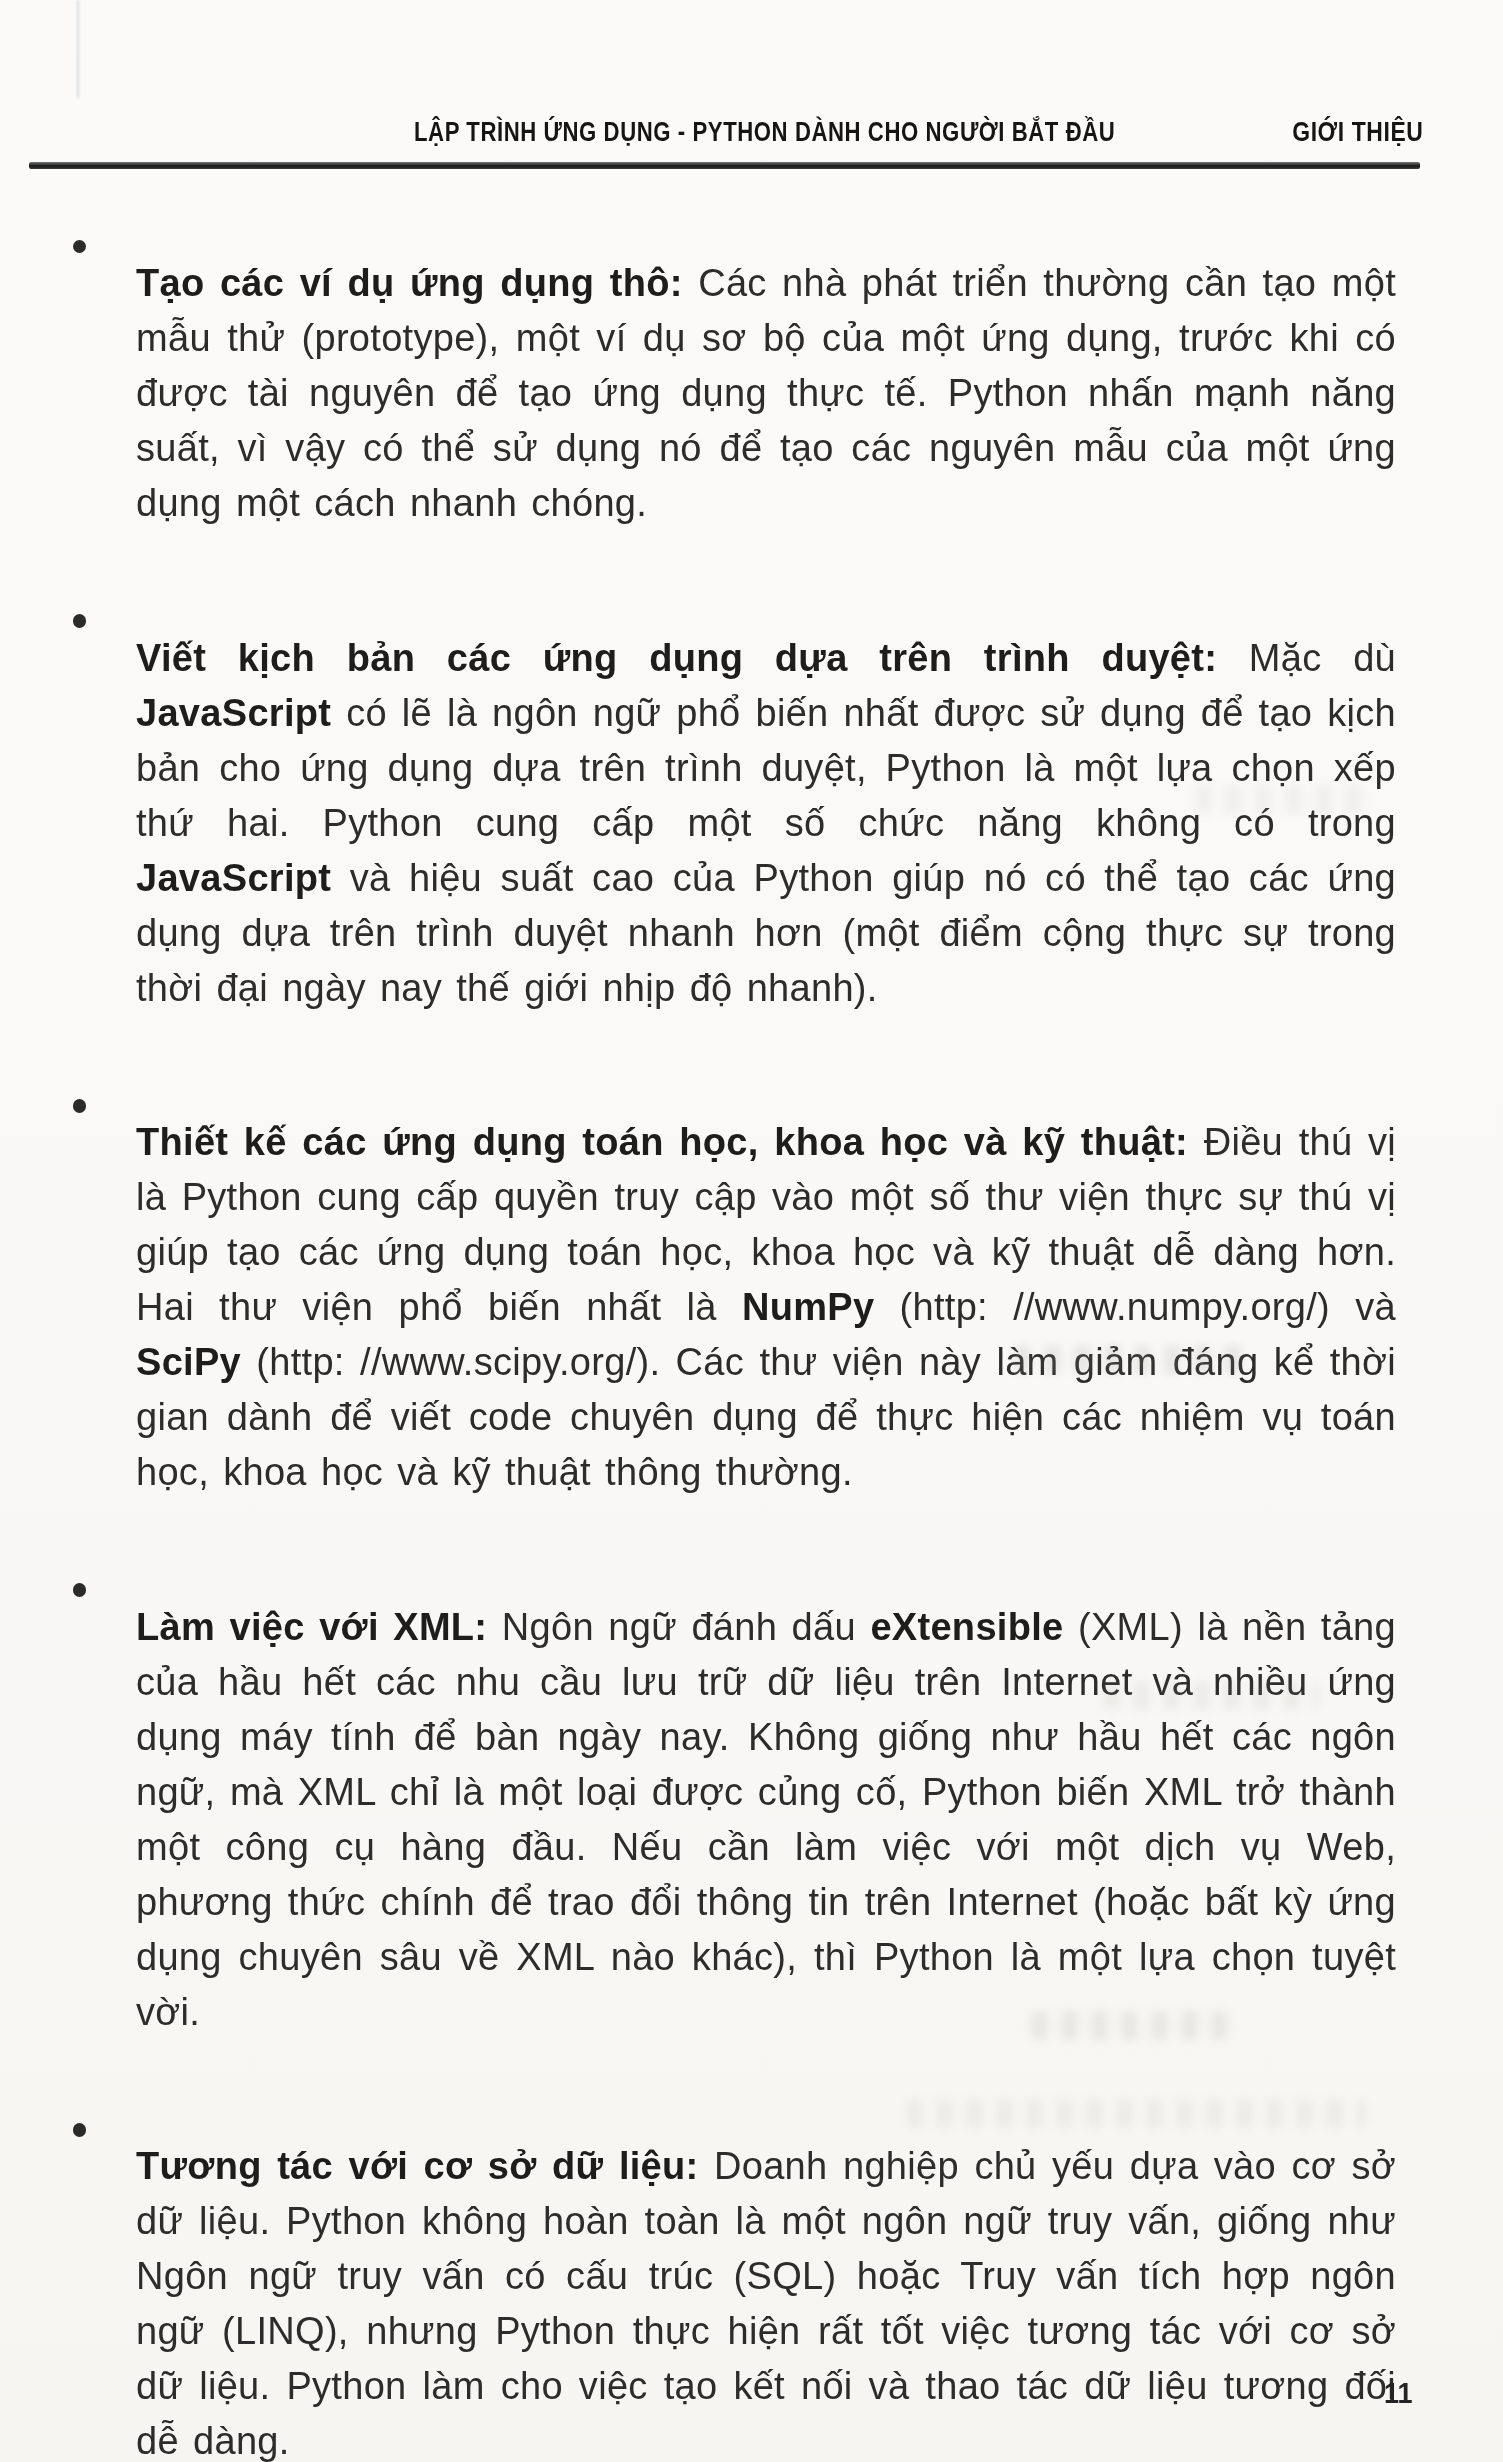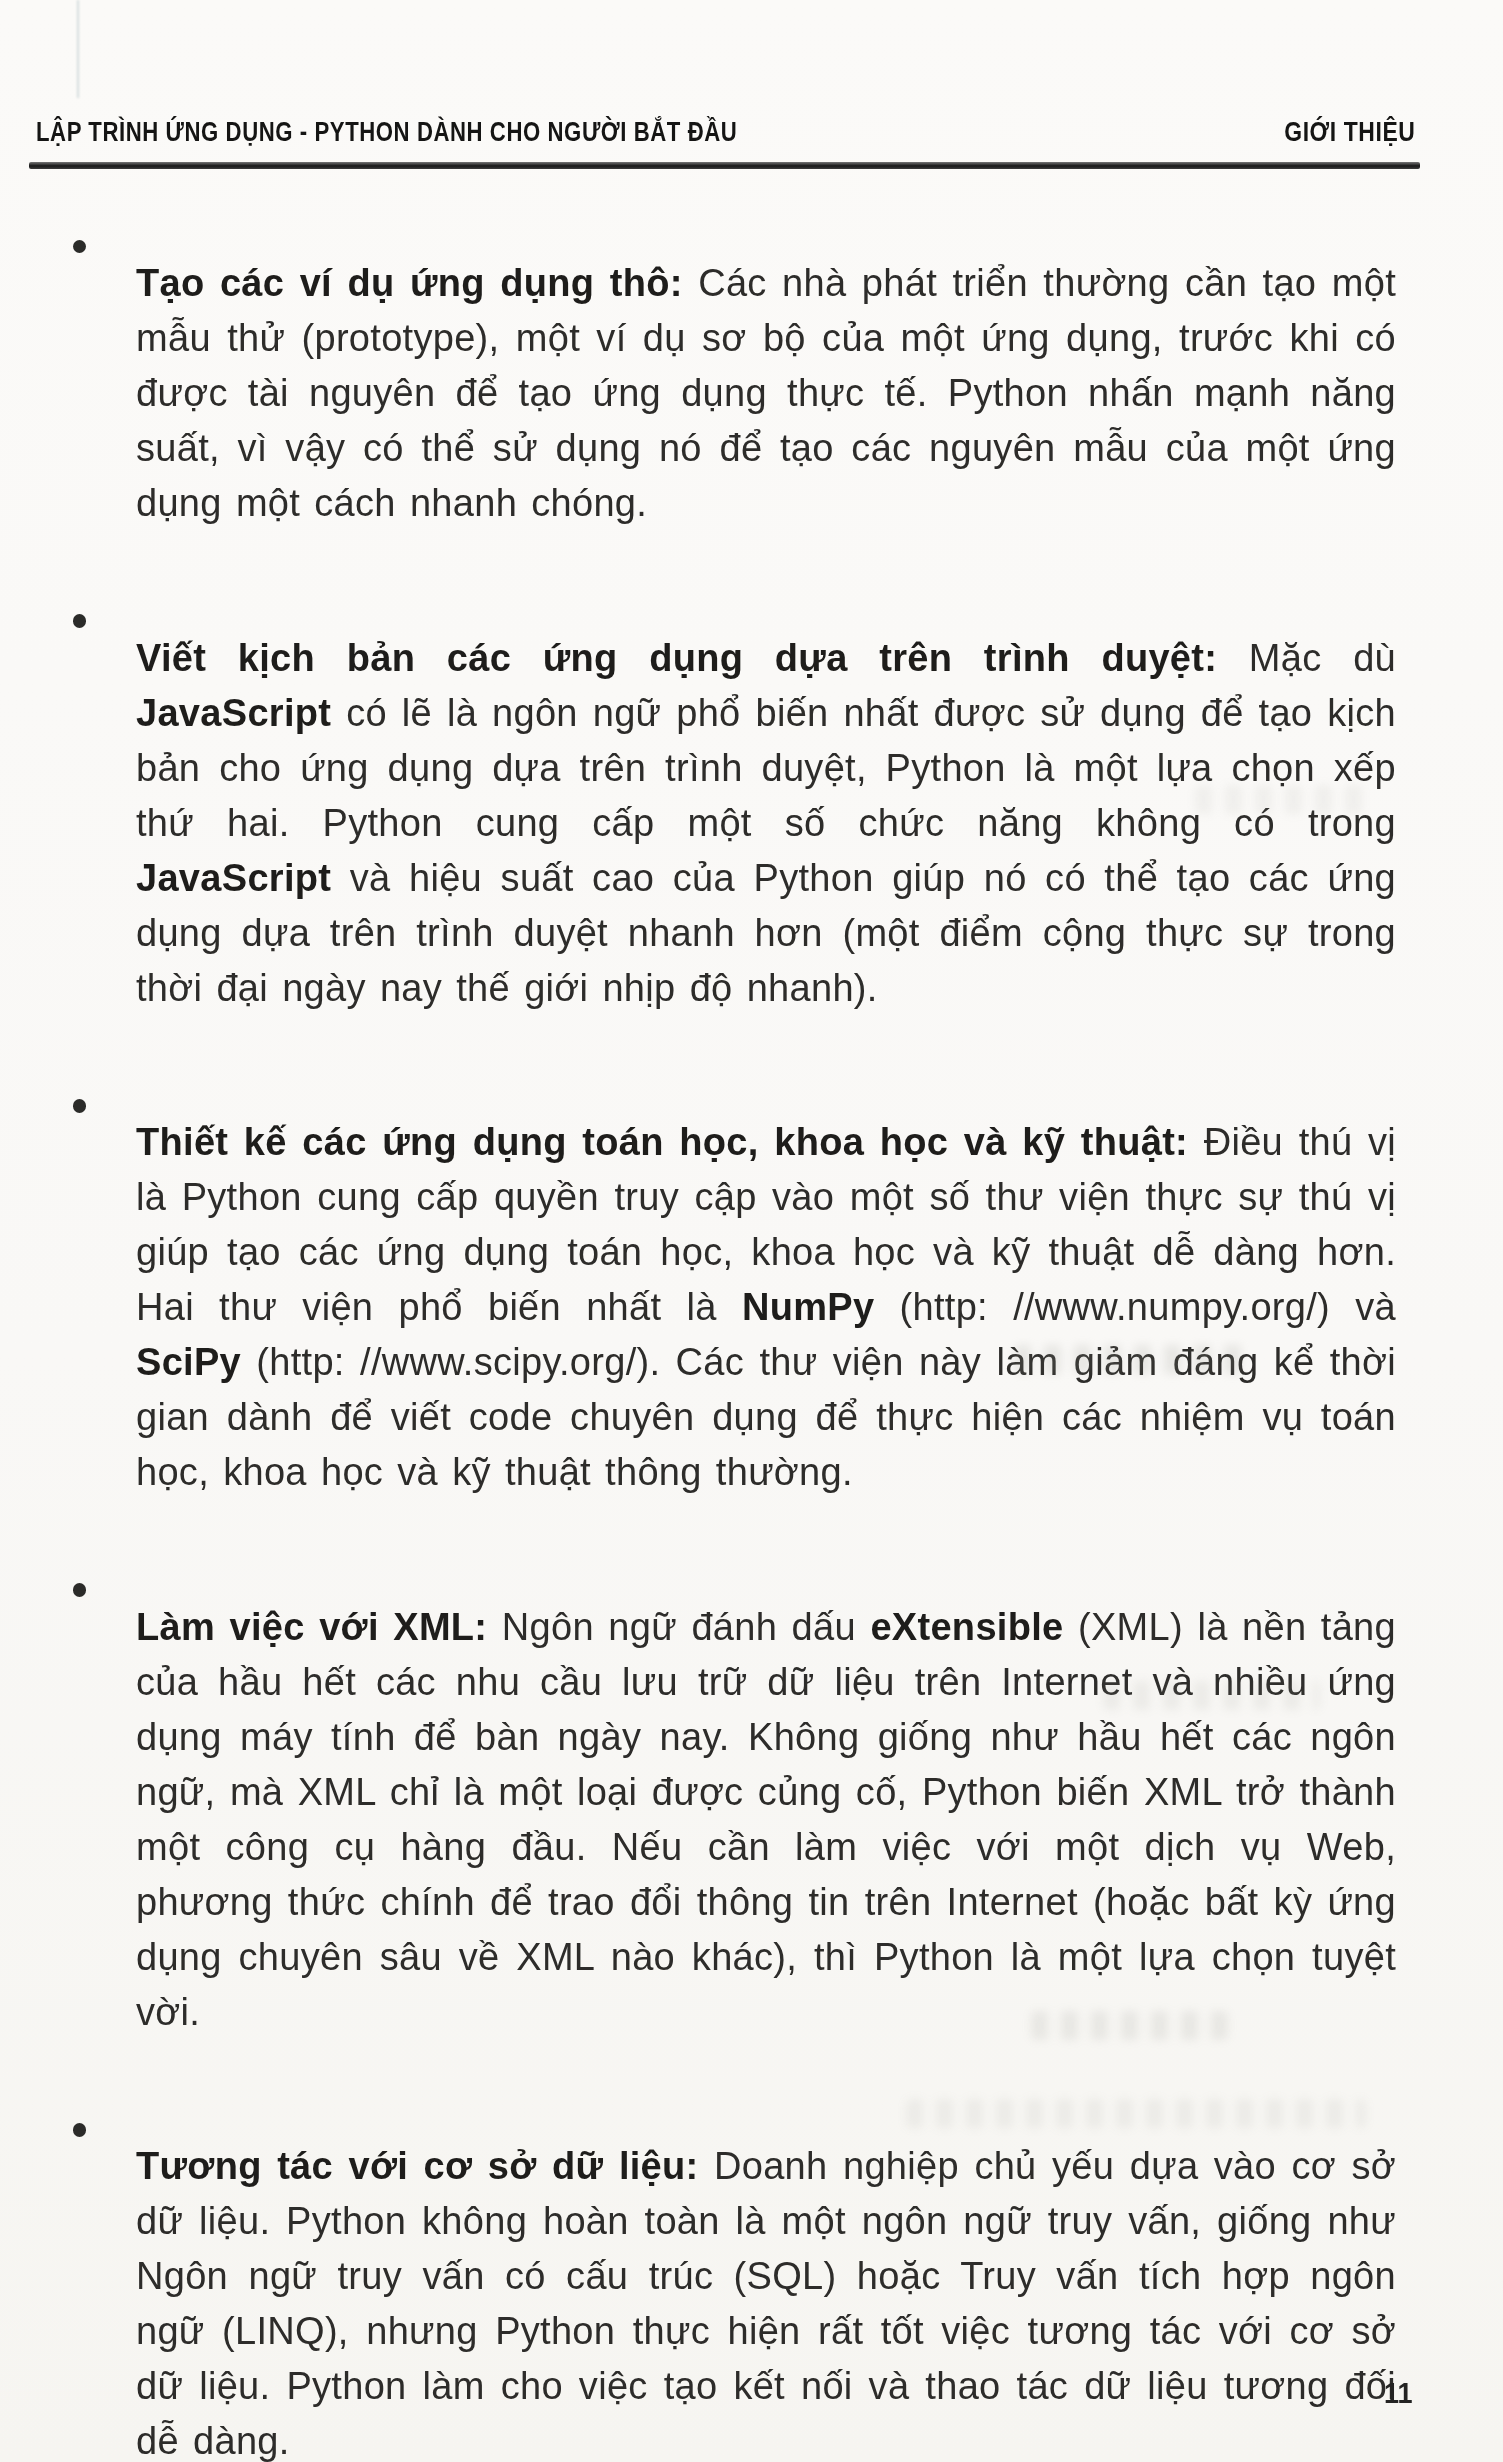--- a/index.html
+++ b/index.html
@@ -7,22 +7,22 @@
     position:relative;
     width:1504px;height:2462px;
     margin:0 auto;
     background:linear-gradient(180deg,#fbfaf8 0%,#f9f8f6 55%,#f6f5f1 100%);
     font-family:"Liberation Sans", sans-serif;
     color:#2d2c2a;
     overflow:hidden;
   }
   
   .header{
-    position:absolute;top:117px;left:36px;right:88px;
-    display:flex;justify-content:space-between;align-items:flex-end;
+    position:absolute;top:117px;left:36px;right:80px;
+    display:flex;justify-content:flex-end;align-items:flex-end;
     font-weight:bold;color:#151514;
     font-size:27px;line-height:30px;white-space:nowrap;
   }
   .header .left{transform:scaleX(.82);transform-origin:left bottom;letter-spacing:0.7px;}
   .header .right{transform:scaleX(.85);transform-origin:right bottom;letter-spacing:0.7px;}
   .rule{
     position:absolute;top:162px;left:29px;width:1391px;height:7.2px;
     background:linear-gradient(180deg,#777 0%,#181818 55%,#3d3d3d 100%);
     border-radius:2px;
   }

